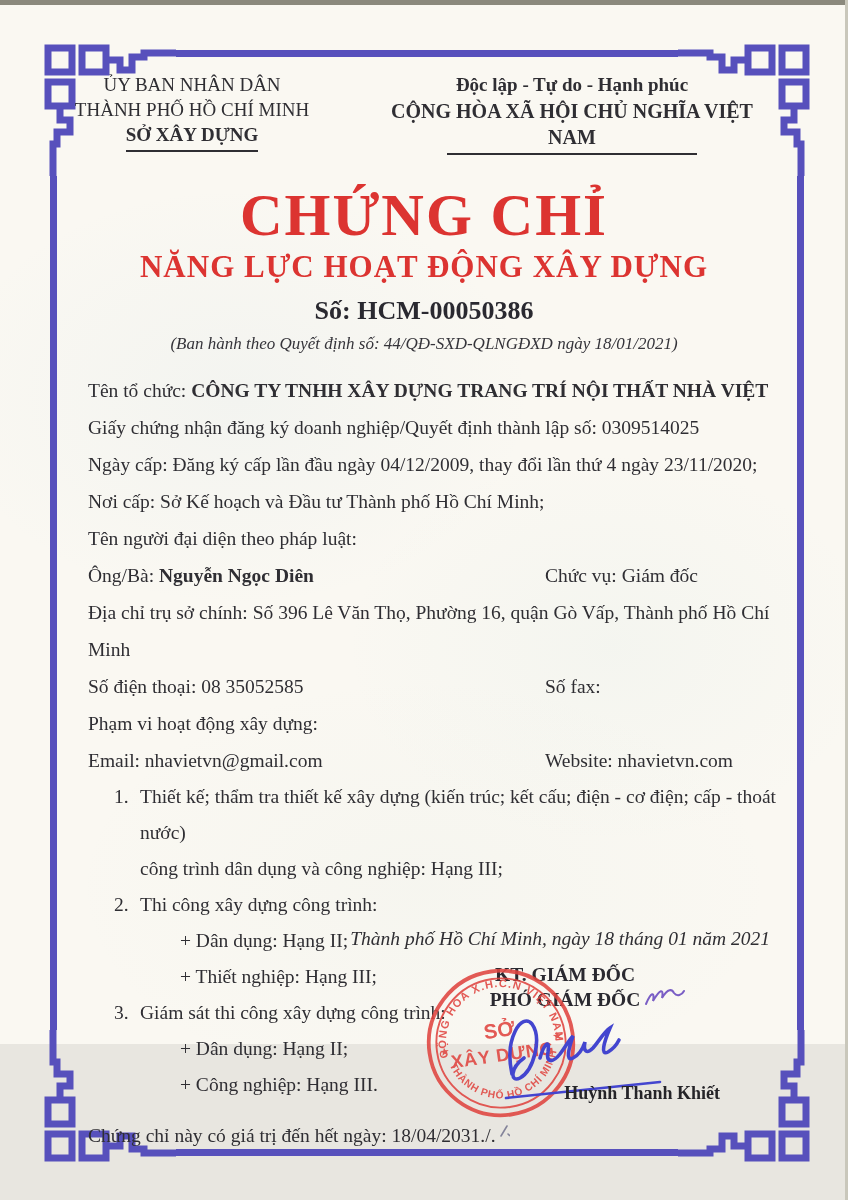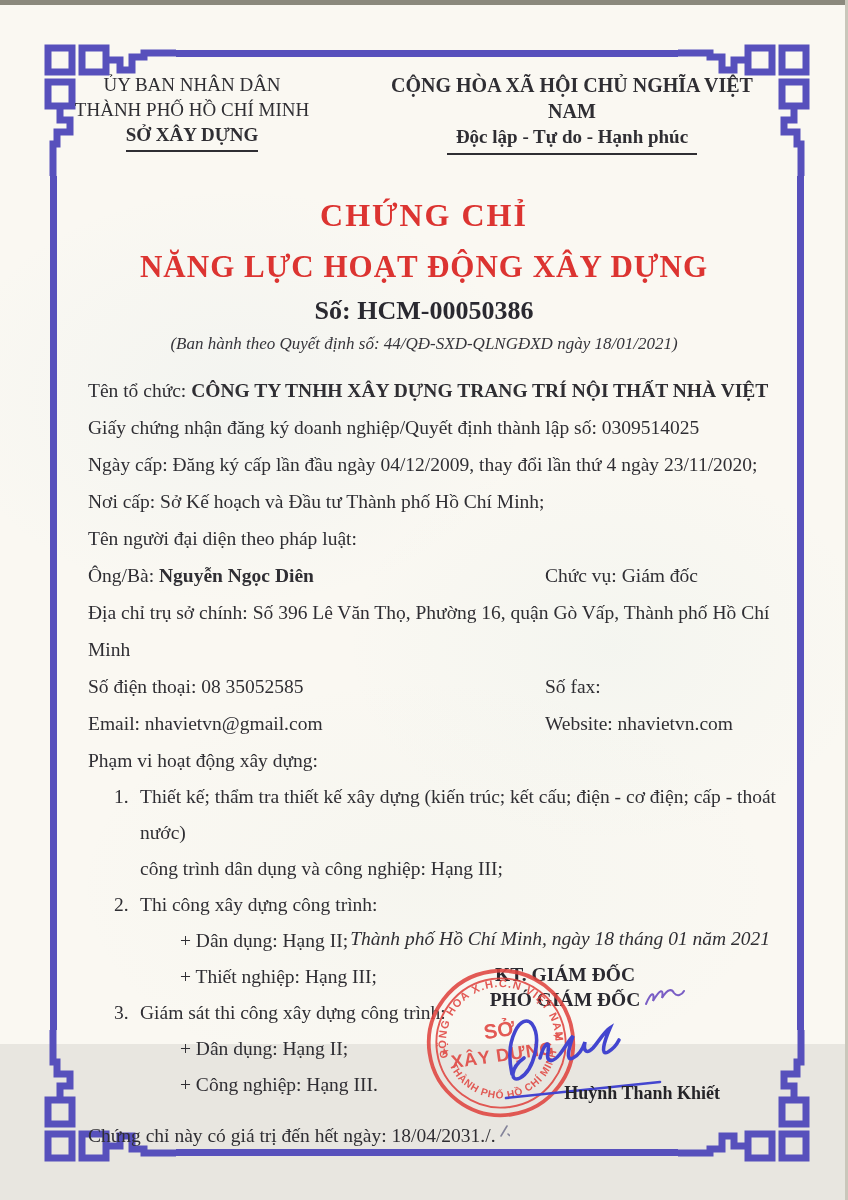--- a/index.html
+++ b/index.html
@@ -26,21 +26,21 @@
   .c-br{transform:scale(-1,-1);}
 
   
   .hdr{position:absolute;top:72px;left:0;width:848px;}
   .hdr-left{position:absolute;left:62px;width:260px;text-align:center;font-size:19px;line-height:25px;}
   .hdr-right{position:absolute;left:372px;width:400px;text-align:center;font-size:20px;line-height:26px;font-weight:bold;}
   .u-rule{height:2px;background:#2f2e33;margin:3px auto 0;}
 
   
   .title-block{position:absolute;top:188px;left:0;width:848px;text-align:center;}
-  .t-main{font-size:32px;font-weight:bold;color:var(--red);letter-spacing:2px;line-height:54px;}
+  .t-main{font-size:59px;font-weight:bold;color:var(--red);letter-spacing:2px;line-height:54px;}
   .t-sub{font-size:31px;font-weight:bold;color:var(--red);letter-spacing:1px;line-height:40px;margin-top:5px;}
   .t-num{font-size:26px;font-weight:bold;color:#2a2930;margin-top:8px;line-height:32px;}
   .t-issue{font-size:17px;font-style:italic;margin-top:7px;color:#35343a;}
 
   
   .body{position:absolute;left:88px;top:372px;width:702px;font-size:19.5px;line-height:37px;}
   .row{position:relative;}
   .col-r{position:absolute;left:457px;top:0;}
   .bold{font-weight:bold;}
   .list{margin-top:0;}
@@ -109,22 +109,22 @@
   </div>
 
   <div class="hdr">
     <div class="hdr-left">
       <div>ỦY BAN NHÂN DÂN</div>
       <div>THÀNH PHỐ HỒ CHÍ MINH</div>
       <div style="font-weight:bold;">SỞ XÂY DỰNG</div>
       <div class="u-rule" style="width:132px;"></div>
     </div>
     <div class="hdr-right">
+      <div style="font-size:19px;">Độc lập - Tự do - Hạnh phúc</div>
       <div>CỘNG HÒA XÃ HỘI CHỦ NGHĨA VIỆT NAM</div>
-      <div style="font-size:19px;">Độc lập - Tự do - Hạnh phúc</div>
       <div class="u-rule" style="width:250px;"></div>
     </div>
   </div>
 
   <div class="title-block">
     <div class="t-main">CHỨNG CHỈ</div>
     <div class="t-sub">NĂNG LỰC HOẠT ĐỘNG XÂY DỰNG</div>
     <div class="t-num">Số: HCM-00050386</div>
     <div class="t-issue">(Ban hành theo Quyết định số: 44/QĐ-SXD-QLNGĐXD ngày 18/01/2021)</div>
   </div>
@@ -137,25 +137,25 @@
     <div class="row">Tên người đại diện theo pháp luật:</div>
     <div class="row">
       <span>Ông/Bà: </span><span class="bold">Nguyễn Ngọc Diên</span>
       <span class="col-r">Chức vụ: Giám đốc</span>
     </div>
     <div class="row">Địa chỉ trụ sở chính: Số 396 Lê Văn Thọ, Phường 16, quận Gò Vấp, Thành phố Hồ Chí Minh</div>
     <div class="row">
       <span>Số điện thoại: 08 35052585</span>
       <span class="col-r">Số fax:</span>
     </div>
+    <div class="row">Phạm vi hoạt động xây dựng:</div>
     <div class="row">
       <span>Email: nhavietvn@gmail.com</span>
       <span class="col-r">Website: nhavietvn.com</span>
     </div>
-    <div class="row">Phạm vi hoạt động xây dựng:</div>
 
     <div class="list">
       <div class="li-row">
         <span class="li-num">1.</span>
         <span>Thiết kế; thẩm tra thiết kế xây dựng (kiến trúc; kết cấu; điện - cơ điện; cấp - thoát nước)</span><br>
         <span>công trình dân dụng và công nghiệp: Hạng III;</span>
       </div>
       <div class="li-row">
         <span class="li-num">2.</span>
         <span>Thi công xây dựng công trình:</span>

